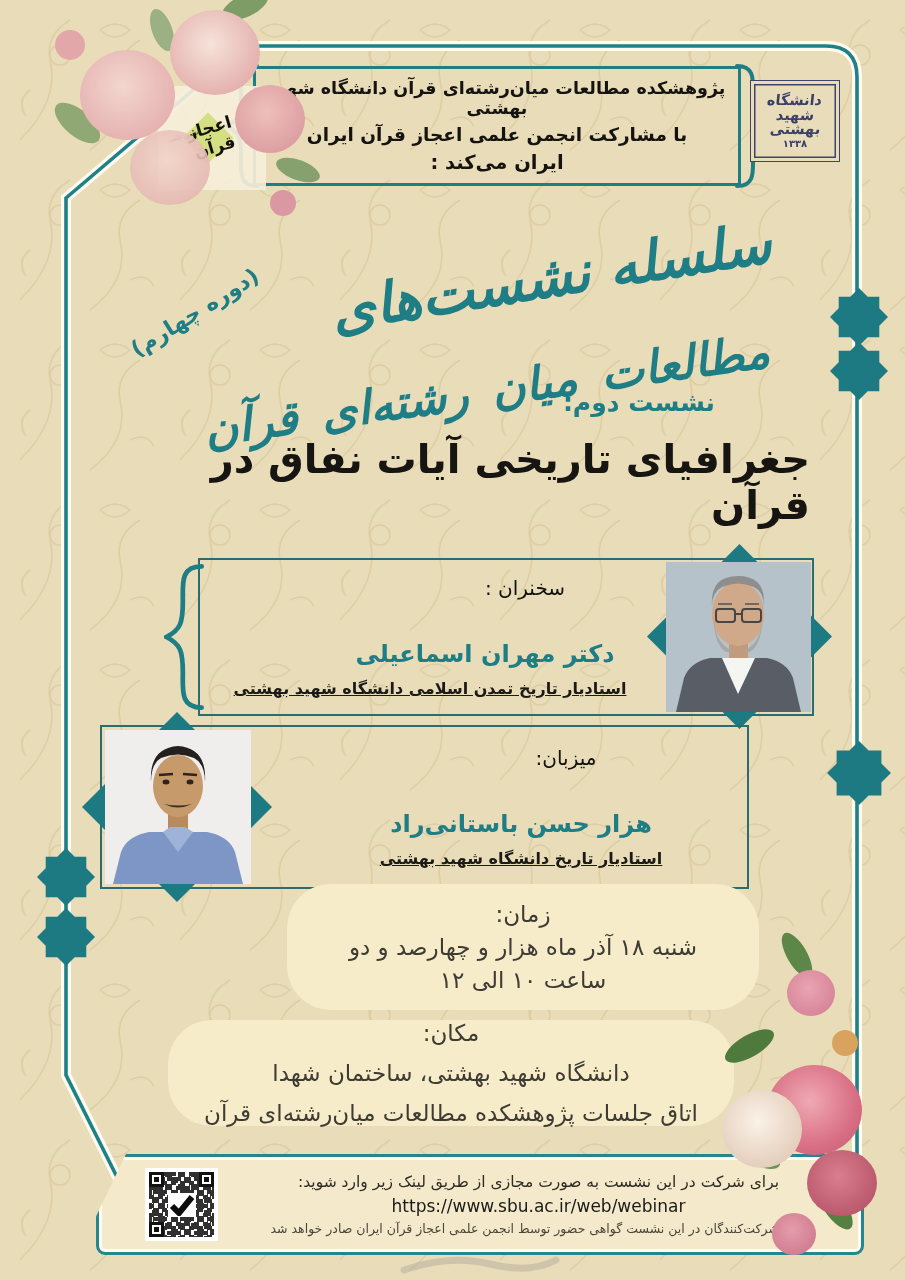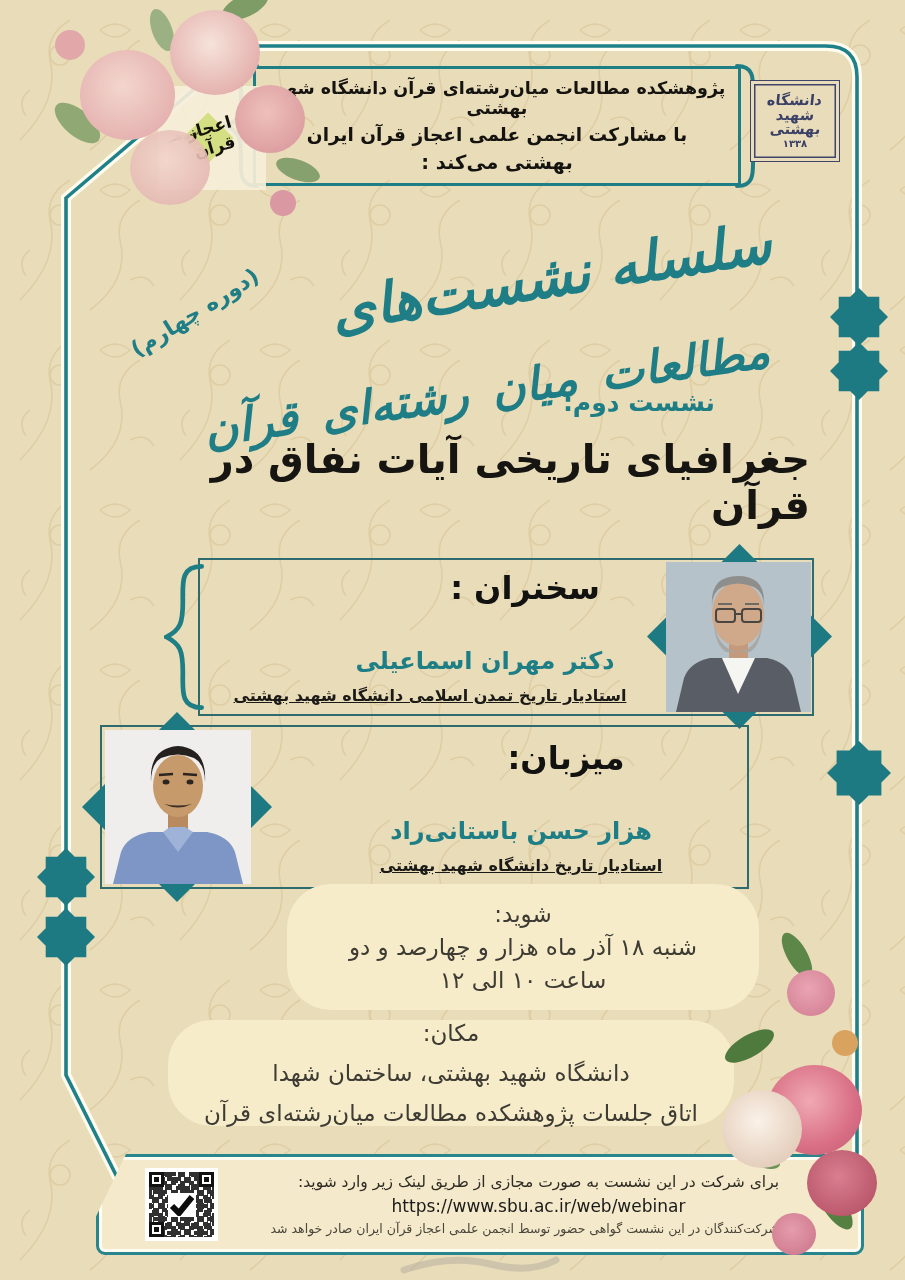--- a/index.html
+++ b/index.html
@@ -76,21 +76,21 @@
     clip-path:polygon(50% 0%,65% 15%,85% 15%,85% 35%,100% 50%,85% 65%,85% 85%,65% 85%,50% 100%,35% 85%,15% 85%,15% 65%,0% 50%,15% 35%,15% 15%,35% 15%);}
   .speaker-star{left:447px;top:-16px;width:185px;height:185px;}
   .host-star{left:-20px;top:-15px;width:190px;height:190px;}
   .photo{position:absolute;overflow:hidden;}
   .speaker-photo{left:466px;top:2px;width:145px;height:150px;}
   .host-photo{left:3px;top:3px;width:146px;height:154px;}
   .person-texts{position:absolute;top:0;bottom:0;display:flex;flex-direction:column;justify-content:center;
     align-items:center;gap:11px;direction:rtl;text-align:center;}
   .speaker-texts{left:18px;width:424px;}
   .host-texts{left:215px;right:22px;}
-  .person-label{font-size:32px;font-weight:bold;color:#121210;}
+  .person-label{font-size:20px;font-weight:normal;color:#121210;}
   .speaker-texts .person-label{transform:translateX(95px);}
   .host-texts .person-label{transform:translateX(45px);}
   .person-name{font-size:24px;font-weight:bold;color:#1e7e86;margin-top:29px;}
   .speaker-texts .person-name{transform:translateX(55px);}
   .person-title{font-size:16px;font-weight:bold;color:#1b1a17;text-decoration:underline;}
 
   
   .info-panel{position:absolute;z-index:2;background:#f6ecca;border-radius:44px;
     display:flex;flex-direction:column;justify-content:center;align-items:center;gap:7px;
     direction:rtl;text-align:center;color:#3d3b33;font-size:23px;}
@@ -154,21 +154,21 @@
 
   <div class="header-box">
     <svg class="brace brace-left" width="34" height="124" viewBox="0 0 34 124">
       <path d="M2 2 C 20 2, 18 16, 18 32 C 18 50, 20 56, 32 62 C 20 68, 18 74, 18 92 C 18 108, 20 122, 2 122" fill="none" stroke="#1e7e86" stroke-width="4" stroke-linecap="round"></path>
     </svg>
     <svg class="brace brace-right" width="34" height="124" viewBox="0 0 34 124">
       <path d="M2 2 C 20 2, 18 16, 18 32 C 18 50, 20 56, 32 62 C 20 68, 18 74, 18 92 C 18 108, 20 122, 2 122" fill="none" stroke="#1e7e86" stroke-width="4" stroke-linecap="round"></path>
     </svg>
     <div class="l1">پژوهشکده مطالعات میان‌رشته‌ای قرآن دانشگاه شهید بهشتی</div>
     <div class="l2">با مشارکت انجمن علمی اعجاز قرآن ایران</div>
-    <div class="l3">بهشتی می‌کند :</div>
+    <div class="l3">ایران می‌کند :</div>
   </div>
 
   <div class="uni-logo">
     <div class="w">دانشگاه</div>
     <div class="w">شهید</div>
     <div class="w">بهشتی</div>
     <div class="year">۱۳۳۸</div>
   </div>
 
   <div class="assoc-logo">
@@ -248,21 +248,21 @@
       </svg>
     </div>
     <div class="person-texts host-texts">
       <div class="person-label">میزبان:</div>
       <div class="person-name">هزار حسن باستانی‌راد</div>
       <div class="person-title">استادیار تاریخ دانشگاه شهید بهشتی</div>
     </div>
   </div>
 
   <div class="info-panel time-panel">
-    <div>شوید:</div>
+    <div>زمان:</div>
     <div>شنبه ۱۸ آذر ماه هزار و چهارصد و دو</div>
     <div>ساعت ۱۰ الی ۱۲</div>
   </div>
 
   <div class="info-panel location-panel">
     <div>مکان:</div>
     <div>دانشگاه شهید بهشتی، ساختمان شهدا</div>
     <div>اتاق جلسات پژوهشکده مطالعات میان‌رشته‌ای قرآن</div>
   </div>
 

